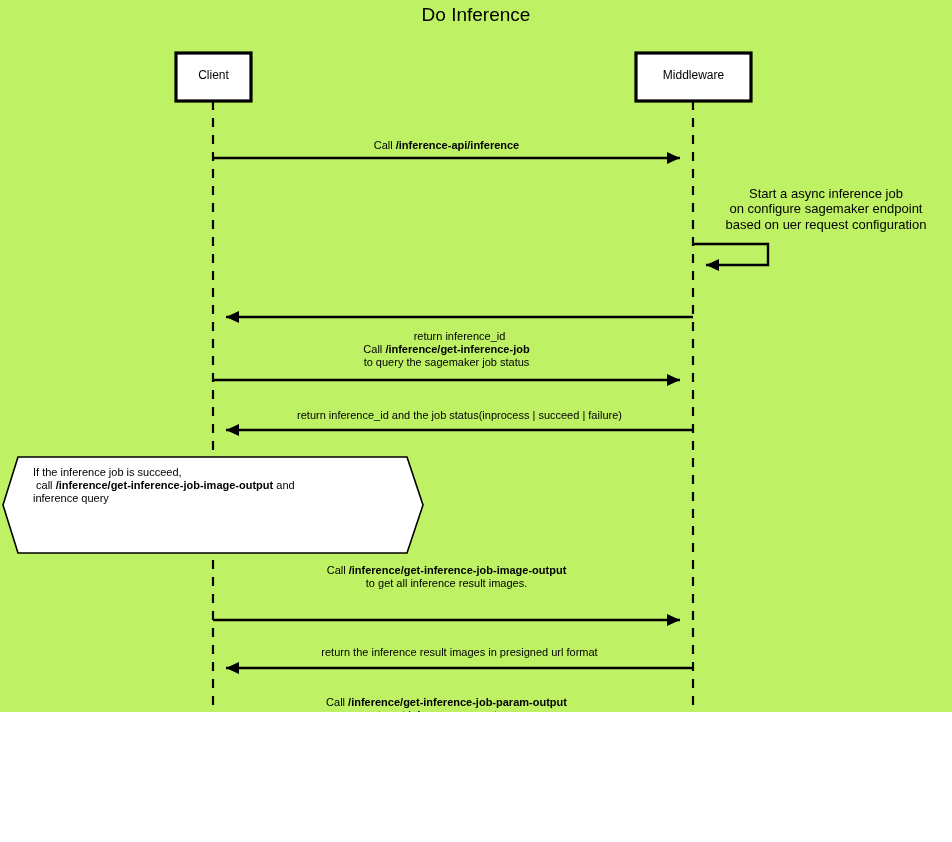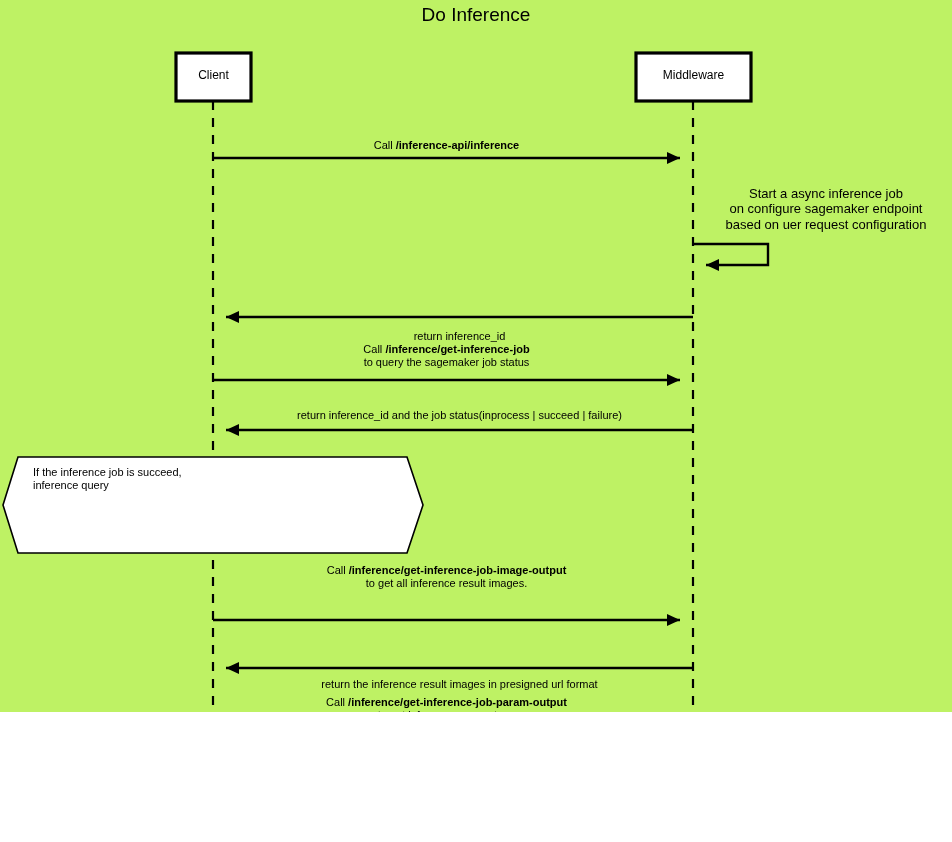--- a/index.html
+++ b/index.html
@@ -119,23 +119,23 @@
     <div class="t msg" id="msg-label-1" style="left:213px; top:139px; width:467px;"><div><span>Call </span><span class="b">/inference-api/inference</span></div></div>
 
     <div class="t note-self" id="self-note" style="left:700px; top:186px; width:252px; text-align:center;"><div>Start a async inference job</div><div>on configure sagemaker endpoint</div><div>based on uer request configuration</div></div>
 
     <div class="t msg" id="msg-label-2" style="left:226px; top:305px; width:467px;margin-top:25px;"><div><span>return inference_id</span></div></div>
 
     <div class="t msg" id="msg-label-3" style="left:213px; top:343px; width:467px;"><div><span>Call </span><span class="b">/inference/get-inference-job</span></div><div><span>to query the sagemaker job status</span></div></div>
 
     <div class="t msg" id="msg-label-4" style="left:226px; top:409px; width:467px;"><div><span>return inference_id and the job status(inprocess | succeed | failure)</span></div></div>
 
-    <div class="t note-hex" id="hex-note" style="left:33px; top:466px; width:380px;"><div><span>If the inference job is succeed,</span></div><div><span>inference query</span></div></div>
+    <div class="t note-hex" id="hex-note" style="left:33px; top:466px; width:380px;"><div><span>If the inference job is succeed,</span></div><div><span> call </span><span class="b">/inference/get-inference-job-image-output</span><span> and</span></div><div><span>inference query</span></div></div>
 
     <div class="t msg" id="msg-label-5" style="left:213px; top:564px; width:467px;"><div><span>Call </span><span class="b">/inference/get-inference-job-image-output</span></div><div><span>to get all inference result images.</span></div></div>
 
-    <div class="t msg" id="msg-label-6" style="left:226px; top:646px; width:467px;margin-top:32px;"><div><span>return the inference result images in presigned url format</span></div></div>
+    <div class="t msg" id="msg-label-6" style="left:226px; top:646px; width:467px;"><div><span>return the inference result images in presigned url format</span></div></div>
 
     <div class="t msg" id="msg-label-7" style="left:213px; top:696px; width:467px;"><div><span>Call </span><span class="b">/inference/get-inference-job-param-output</span></div><div><span>to get inference parameters.</span></div></div>
 
 
   </div>
 </div>
 
 </body></html>

